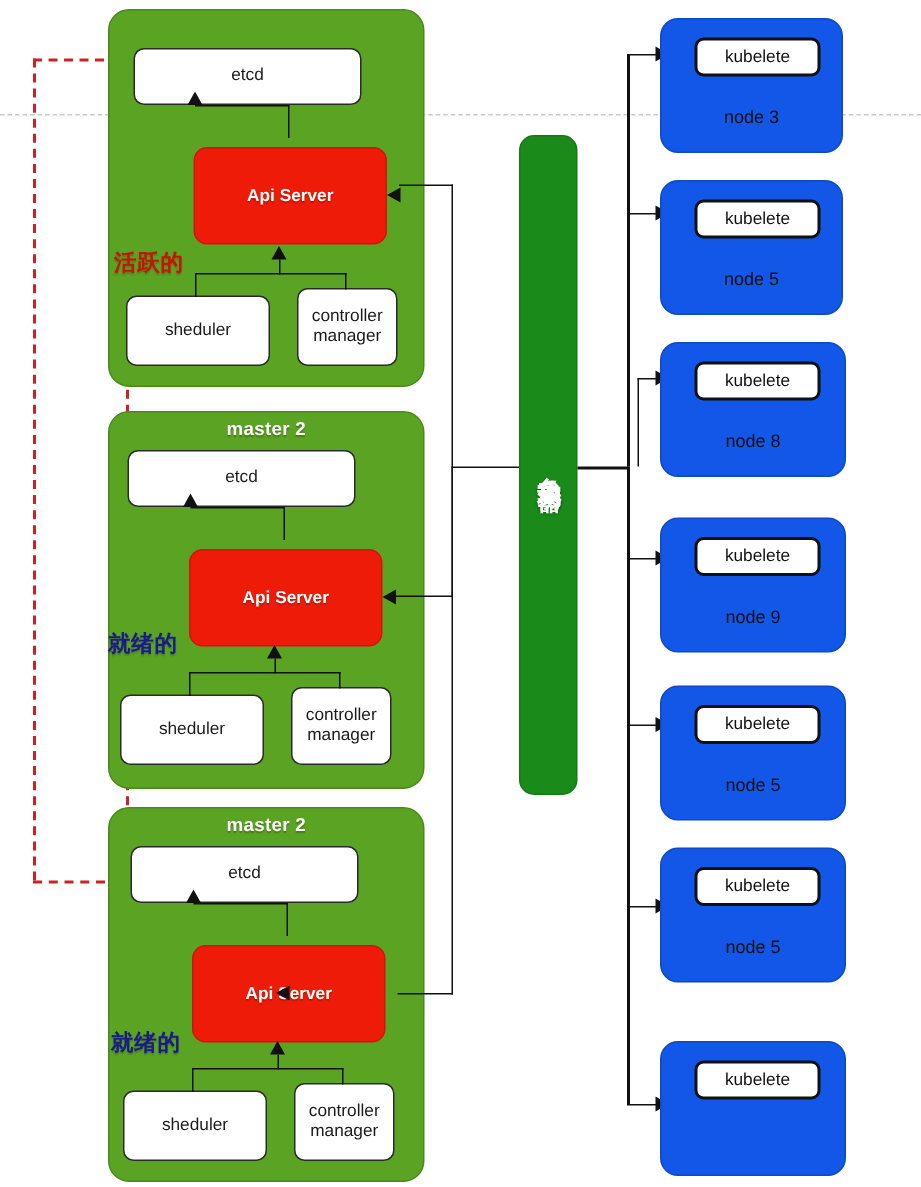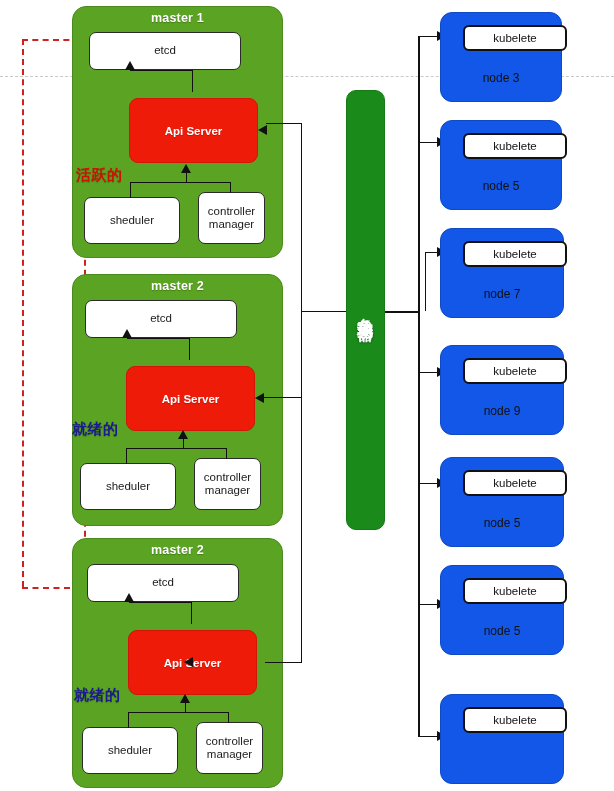--- a/index.html
+++ b/index.html
@@ -100,21 +100,21 @@
   .node{
     position:absolute;
     background:#1257e8;
     border:1px solid #0f49c4;
     border-radius:12px;
     box-sizing:border-box;
   }
   .kubelete{
     position:absolute;
     top:12px; left:22px;
-    width:104px; height:26px;
+    width:84px; height:26px;
     background:#ffffff;
     border:2px solid #111111;
     border-radius:6px;
     box-sizing:border-box;
     display:flex;
     align-items:center;
     justify-content:center;
     font-size:11.5px;
     color:#101010;
   }
@@ -169,21 +169,20 @@
 
   <div class="guide-line" style="top:76px;"></div>
 
   <div class="red-v" style="left:22px; top:39px; height:548px;"></div>
   <div class="red-v" style="left:84px; top:39px; height:548px;"></div>
   <div class="red-h" style="left:22px; top:39px; width:68px;"></div>
   <div class="red-h" style="left:84px; top:320px; width:28px;"></div>
   <div class="red-h" style="left:22px; top:587px; width:90px;"></div>
 
   <div class="master" style="left:72px; top:6px; width:211px; height:252px;">
-    <div class="master-title">master 1</div>
 
     <div class="wbox" style="left:16px; top:25px; width:152px; height:38px;">etcd</div>
 
     <div class="apibox" style="left:56px; top:91px; width:129px; height:65px;">Api Server</div>
 
     <div class="wbox" style="left:11px; top:190px; width:96px; height:47px;">sheduler</div>
 
     <div class="wbox" style="left:125px; top:185px; width:67px; height:52px; flex-direction:column;">
       <span>controller</span>
       <span>manager</span>
@@ -305,21 +304,21 @@
     <div class="node-label">node 3</div>
   </div>
 
   <div class="node" style="left:440px; top:120px; width:122px; height:90px;">
     <div class="kubelete">kubelete</div>
     <div class="node-label">node 5</div>
   </div>
 
   <div class="node" style="left:440px; top:228px; width:124px; height:90px;">
     <div class="kubelete">kubelete</div>
-    <div class="node-label">node 7</div>
+    <div class="node-label">node 8</div>
   </div>
 
   <div class="node" style="left:440px; top:345px; width:124px; height:90px;">
     <div class="kubelete">kubelete</div>
     <div class="node-label">node 9</div>
   </div>
 
   <div class="node" style="left:440px; top:457px; width:124px; height:90px;">
     <div class="kubelete">kubelete</div>
     <div class="node-label">node 5</div>

